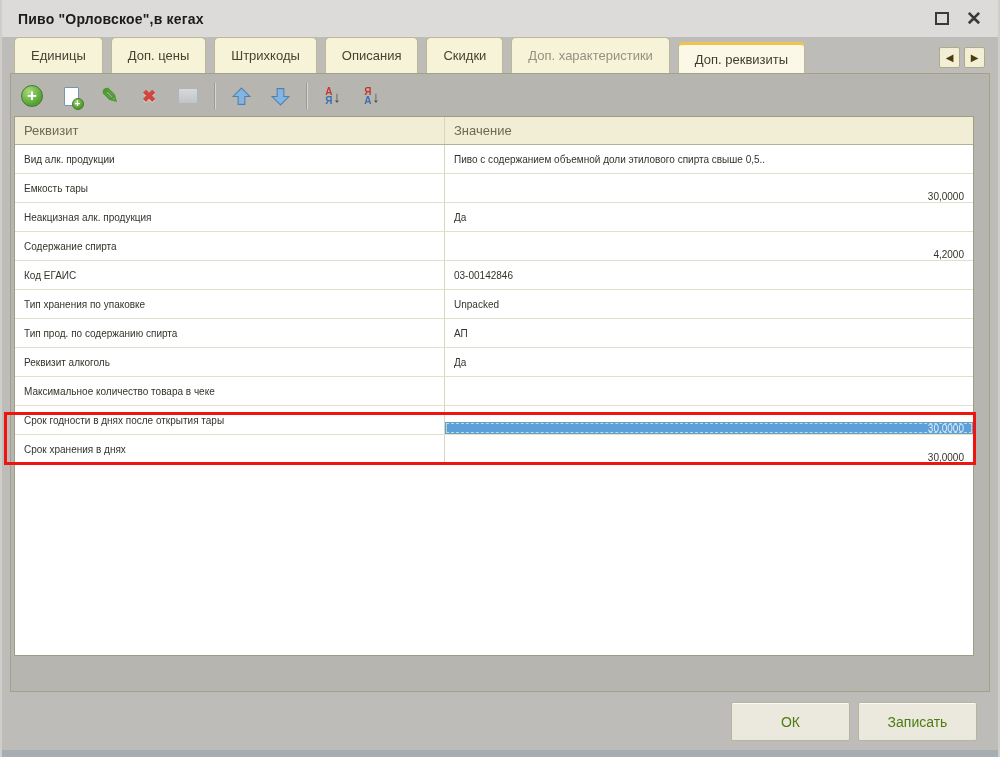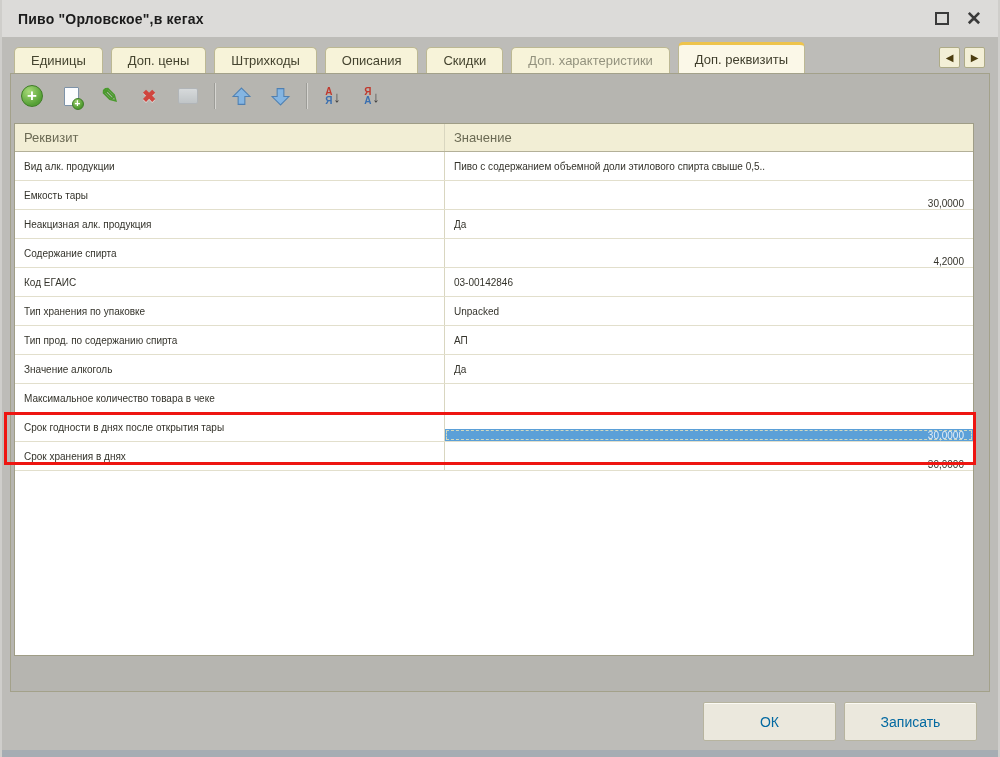--- a/index.html
+++ b/index.html
@@ -16,21 +16,21 @@
   .maxbox { width:14px; height:13px; border:2px solid #3a3a3a; background:transparent; }
   .closex { font-size:19px; font-weight:bold; color:#3a3a3a; line-height:1; }
 
   
   .content { position:absolute; top:37px; left:0; right:0; bottom:0; background:#bdbcb8; }
   .bottom-edge { position:absolute; left:0; right:0; bottom:0; height:7px; background:#a6adb3; }
 
   
   .tabbar { position:absolute; top:5px; left:12px; height:31px; display:flex; align-items:flex-end; gap:8px; }
   .tab { background:#f7f3d9; border:1px solid #bcb893; border-bottom:none; border-radius:5px 5px 0 0;
-         padding:0 16px; height:26px; display:flex; align-items:center; font-size:13px; color:#45442f;
+         padding:0 16px; height:36px; display:flex; align-items:center; font-size:13px; color:#45442f;
          white-space:nowrap; cursor:default; }
   .tab.dimmed { color:#93927e; }
   .tab.active { background:#fbf8e8; height:31px; border-top:3px solid #eec44c; color:#3f3e2c; position:relative; z-index:2; }
   .tab-scroll { position:absolute; top:10px; right:13px; display:flex; gap:4px; }
   .tab-scroll .sbtn { width:21px; height:21px; background:#f3efd6; border:1px solid #aeab87; border-radius:2px;
                       display:flex; align-items:center; justify-content:center; font-size:10px; color:#4c3d0f; }
 
   
   .page { position:absolute; top:36px; left:8px; right:8px; bottom:65px; border:1px solid #a3a18a; background:#b6b5b0; }
 
@@ -49,38 +49,38 @@
   .ico-edit { font-size:21px; color:#4a9a2d; transform:rotate(0deg); font-weight:bold; }
   .ico-del { font-size:17px; font-weight:bold; color:#d0453e; text-shadow:0 1px 0 rgba(255,255,255,.5); }
   .ico-fill { width:20px; height:16px; background:linear-gradient(#dfe3e6,#c3c9cd); border:1px solid #b0b6bb;
               border-radius:2px; opacity:.8; }
   .ico-sort { display:flex; align-items:center; }
   .sort-letters { display:flex; flex-direction:column; font-size:10px; font-weight:bold; line-height:.95; }
   .sort-letters .lt-top { color:#c0392e; } .sort-letters .lt-bot { color:#3a6fb0; }
   .sort-arrow { font-size:15px; color:#3f3f3f; margin-left:1px; }
 
   
-  .grid { position:absolute; top:49px; left:3px; width:960px; bottom:35px; background:#fff; border:1px solid #9f9d86; }
+  .grid { position:absolute; top:42px; left:3px; width:960px; bottom:35px; background:#fff; border:1px solid #9f9d86; }
   .grid-header { display:flex; height:28px; background:#f2eed5; border-bottom:1px solid #b3b098; }
   .grid-header .cell { font-size:13px; color:#6b6a54; }
   .cell { display:flex; align-items:center; padding:0 9px; overflow:hidden; white-space:nowrap; }
   .col-attr { width:430px; border-right:1px solid #d9d6c0; }
   .col-value { flex:1; }
   .grid-row { display:flex; height:29px; border-bottom:1px solid #e2dfcc; font-size:10px; color:#34332b; }
   .grid-row .col-value.right { justify-content:flex-end;margin-top:16px; }
   .grid-row .col-value.selected { background:#5ba0d8; color:#e3edf7; outline:1px dashed #cfd8c0; outline-offset:-2px; }
 
   
   .red-box { position:absolute; left:2px; top:375px; width:972px; height:53px; border:3px solid #ee1511;
              z-index:6; pointer-events:none; }
 
   
   .footer { position:absolute; right:21px; bottom:16px; display:flex; gap:8px; }
-  .btn { width:133px; height:39px; background:#ebe8dd; border:1px solid #b7b49f; border-radius:2px;
-         display:flex; align-items:center; justify-content:center; font-size:14px; color:#0369a1;
+  .btn { width:119px; height:39px; background:#ebe8dd; border:1px solid #b7b49f; border-radius:2px;
+         display:flex; align-items:center; justify-content:center; font-size:14px; color:#4d7c0f;
          box-shadow:inset 0 1px 0 #fbfaf4; cursor:default;margin-top:43px; }
 </style>
 </head>
 <body>
 
 <div id="window">
 
   <div class="titlebar">
     <div class="title">Пиво "Орловское",в кегах</div>
     <div class="win-btn">
@@ -187,21 +187,21 @@
         </div>
         <div class="grid-row">
           <div class="cell col-attr">Тип хранения по упаковке</div>
           <div class="cell col-value">Unpacked</div>
         </div>
         <div class="grid-row">
           <div class="cell col-attr">Тип прод. по содержанию спирта</div>
           <div class="cell col-value">АП</div>
         </div>
         <div class="grid-row">
-          <div class="cell col-attr">Значение алкоголь</div>
+          <div class="cell col-attr">Реквизит алкоголь</div>
           <div class="cell col-value">Да</div>
         </div>
         <div class="grid-row">
           <div class="cell col-attr">Максимальное количество товара в чеке</div>
           <div class="cell col-value"></div>
         </div>
         <div class="grid-row">
           <div class="cell col-attr">Срок годности в днях после открытия тары</div>
           <div class="cell col-value right selected">30,0000</div>
         </div>

